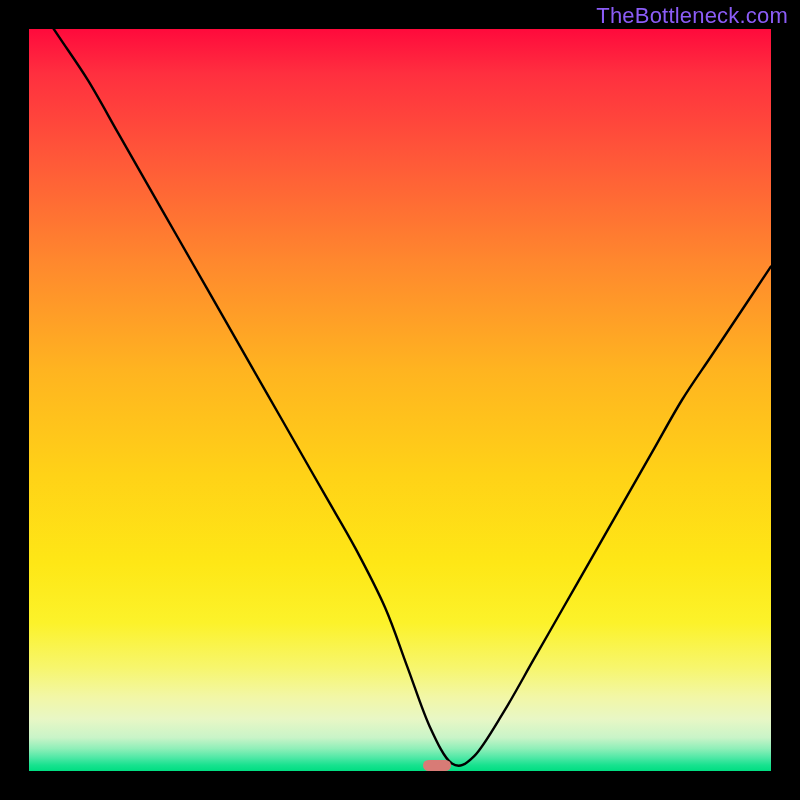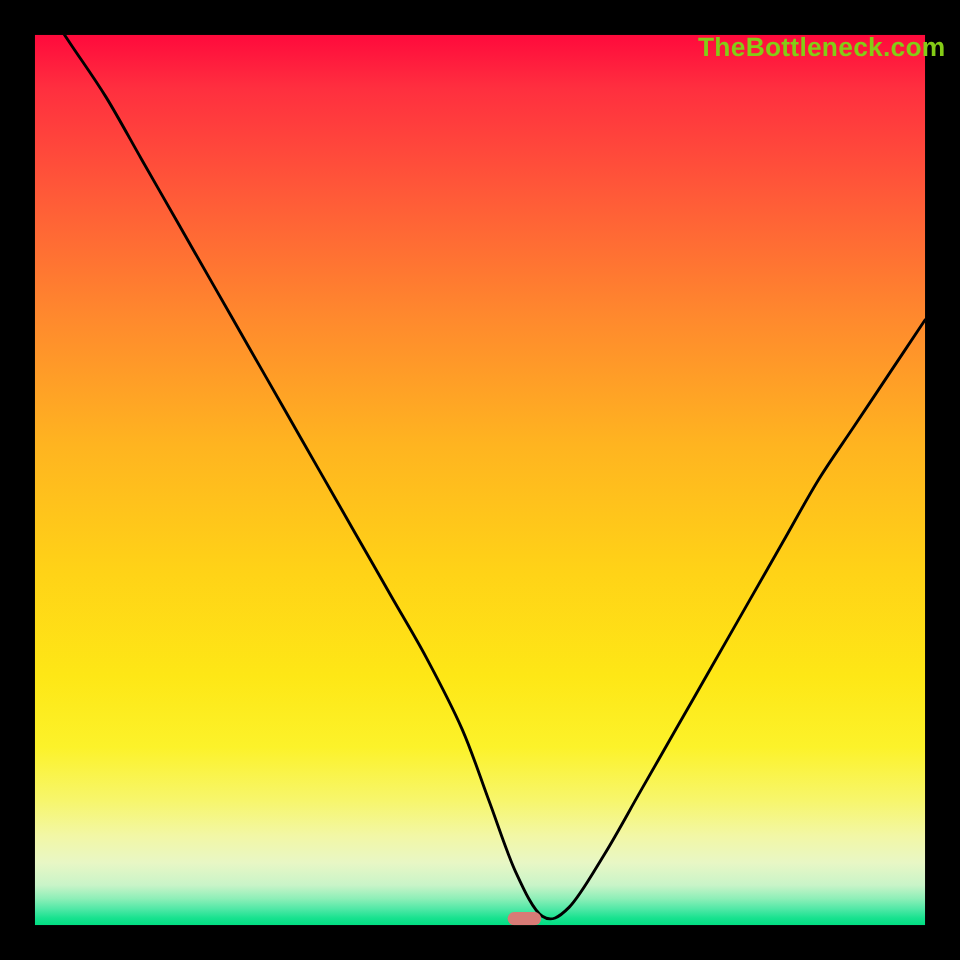--- a/index.html
+++ b/index.html
@@ -62,24 +62,23 @@
   .marker {
     position: absolute;
     border-radius: 8px;
   }
   .watermark {
     position: absolute;
     top: 3px;
     right: 12px;
     font-family: Arial, Helvetica, sans-serif;
     font-size: 22px;
-    font-weight: 700;
-    color: #84cc16;
+    font-weight: 400;
+    color: #8b5cf6;
     letter-spacing: 0.2px;
-    margin-top: 24px;
   }
 </style>
 </head>
 <body>
 
 <div class="frame">
   <div class="plot-area">
     <div class="gradient"></div>
     <svg class="curve" viewBox="0 0 742 742" preserveAspectRatio="none">
       <path id="curve-path" fill="none" stroke="#000" stroke-width="2.4" stroke-linecap="round" stroke-linejoin="round" d="M 0.00 -37.10 C 4.95 -29.68, 19.79 -7.42, 29.68 7.42 C 39.57 22.26, 49.47 35.86, 59.36 51.94 C 69.25 68.02, 79.15 86.57, 89.04 103.88 C 98.93 121.19, 108.83 138.51, 118.72 155.82 C 128.61 173.13, 138.51 190.45, 148.40 207.76 C 158.29 225.07, 168.19 242.39, 178.08 259.70 C 187.97 277.01, 197.87 294.33, 207.76 311.64 C 217.65 328.95, 227.55 346.27, 237.44 363.58 C 247.33 380.89, 257.23 398.21, 267.12 415.52 C 277.01 432.83, 286.91 450.15, 296.80 467.46 C 306.69 484.77, 316.59 500.85, 326.48 519.40 C 336.37 537.95, 347.50 558.97, 356.16 578.76 C 364.82 598.55, 371.00 618.33, 378.42 638.12 C 385.84 657.91, 393.26 681.40, 400.68 697.48 C 408.10 713.56, 415.52 729.63, 422.94 734.58 C 430.36 739.53, 436.54 735.82, 445.20 727.16 C 453.86 718.50, 464.99 698.72, 474.88 682.64 C 484.77 666.56, 494.67 648.01, 504.56 630.70 C 514.45 613.39, 524.35 596.07, 534.24 578.76 C 544.13 561.45, 554.03 544.13, 563.92 526.82 C 573.81 509.51, 583.71 492.19, 593.60 474.88 C 603.49 457.57, 613.39 440.25, 623.28 422.94 C 633.17 405.63, 643.07 387.08, 652.96 371.00 C 662.85 354.92, 672.75 341.32, 682.64 326.48 C 692.53 311.64, 702.43 296.80, 712.32 281.96 C 722.21 267.12, 737.05 244.86, 742.00 237.44"></path>

